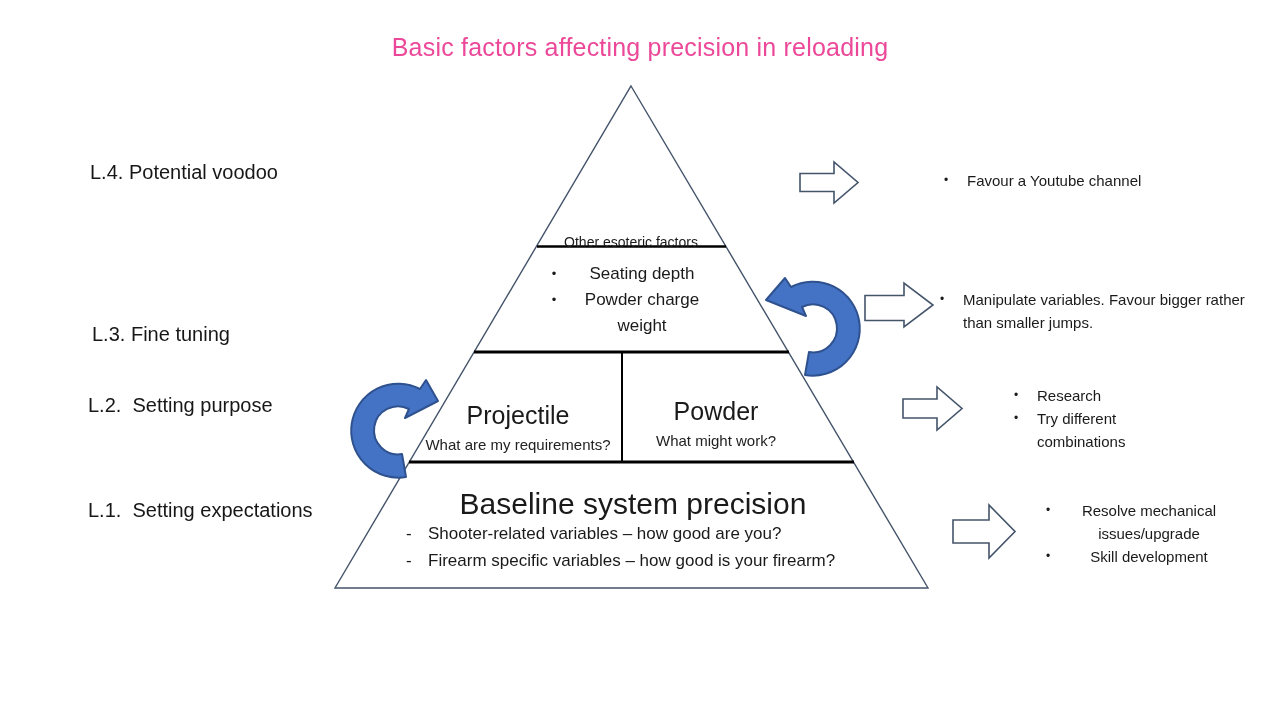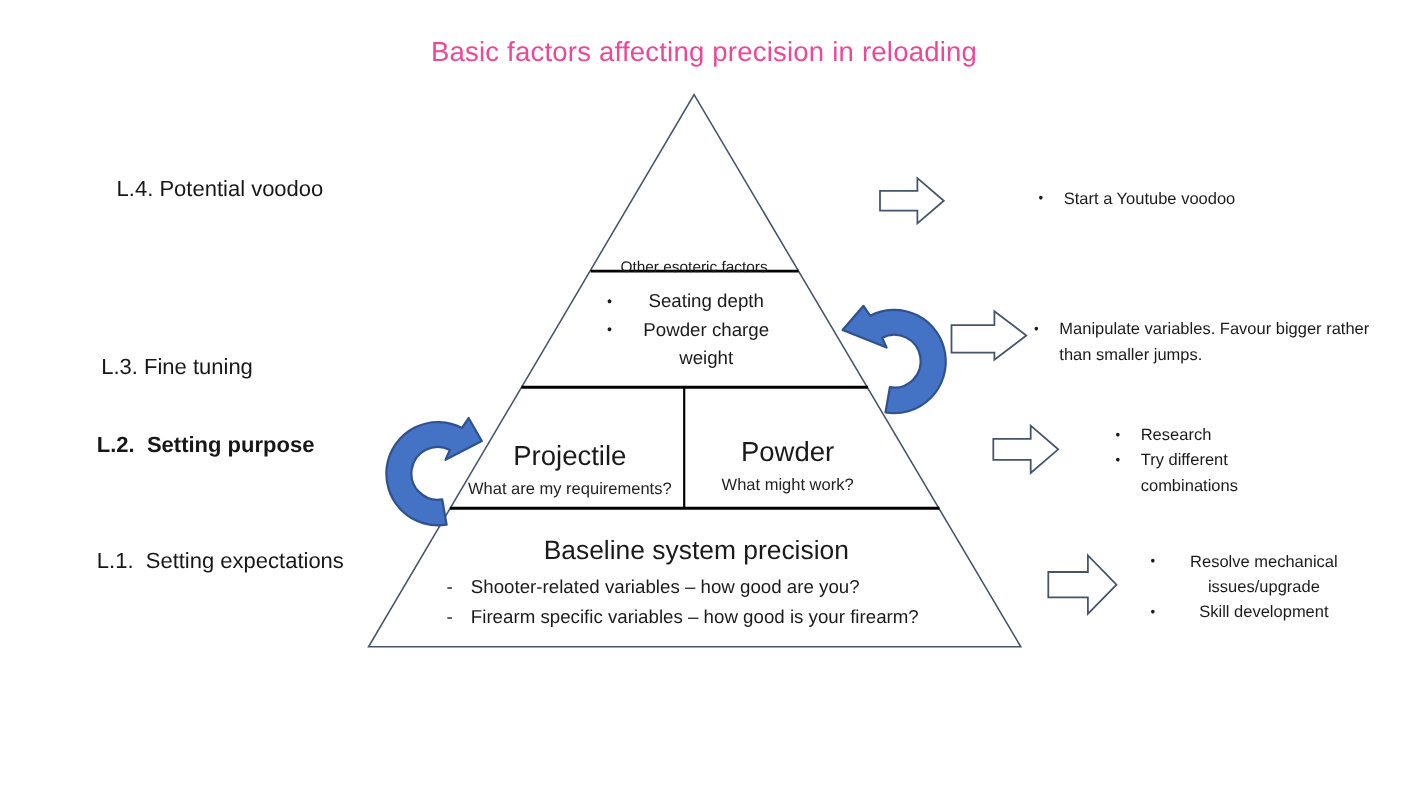--- a/index.html
+++ b/index.html
@@ -18,21 +18,21 @@
   .tier4-text{left:531px;top:206px;width:200px;text-align:center;font-size:14px;margin-top:28px;}
   .tier3-list{left:536px;top:261px;width:190px;}
   .tier3-list .li{display:flex;align-items:flex-start;line-height:26px;font-size:17px;}
   .tier3-list .b{width:36px;text-align:center;font-size:13px;line-height:26px;}
   .tier3-list .t{width:140px;text-align:center;}
   .tier2-cell{width:220px;text-align:center;}
   .tier2-cell .cell-title{font-size:25px;}
   .tier2-cell .cell-sub{font-size:15px;margin-top:6px;color:#222;}
   #tier2-left{left:408px;top:401px;}
   #tier2-right{left:606px;top:397px;}
-  #tier1-title{left:433px;top:487px;width:400px;text-align:center;font-size:24px;}
+  #tier1-title{left:433px;top:487px;width:400px;text-align:center;font-size:30px;}
   #tier1-list{left:398px;top:521px;width:520px;}
   #tier1-list .li{display:flex;line-height:26.5px;font-size:17px;}
   #tier1-list .dash{width:30px;padding-left:8px;box-sizing:border-box;}
   .note{font-size:15px;}
   .note .li{display:flex;align-items:flex-start;line-height:23px;}
   .note .b{width:29px;text-align:left;padding-left:6px;font-size:12px;line-height:23px;box-sizing:border-box;}
   .note .t{display:block;}
   #note-l4{left:938px;top:169px;}
   #note-l3{left:934px;top:288px;}
   #note-l3 .t{width:285px;}
@@ -55,23 +55,23 @@
   <polygon points="865,295.5 904,295.5 904,283 933,305 904,327 904,320.5 865,320.5" fill="#ffffff" stroke="#44546A" stroke-width="1.6"></polygon>
   <polygon points="903,399 937,399 937,387 962,408.5 937,430 937,418 903,418" fill="#ffffff" stroke="#44546A" stroke-width="1.6"></polygon>
   <polygon points="953,520 989,520 989,505 1015,531.5 989,558 989,543 953,543" fill="#ffffff" stroke="#44546A" stroke-width="1.6"></polygon>
 
   <path d="M 805 375 A 47 47 0 1 0 791 287 L 785 278 L 766 300 L 806 316 L 802 307 A 24 24 0 1 1 809 352 Z" fill="#4472C4" stroke="#2F528F" stroke-width="2" stroke-linejoin="round"></path>
   <path d="M 406 477 A 47 47 0 1 1 420 389 L 426 380 L 438 401 L 405 418 L 409 409 A 24 24 0 1 0 402 454 Z" fill="#4472C4" stroke="#2F528F" stroke-width="2" stroke-linejoin="round"></path>
 </svg>
 
 <div id="title" class="abs txt">Basic factors affecting precision in reloading</div>
 
-<div class="abs txt left-label" style="left:106px;top:161px;">L.4. Potential voodoo</div>
+<div class="abs txt left-label" style="left:90px;top:161px;">L.4. Potential voodoo</div>
 <div class="abs txt left-label" style="left:92px;top:279px;margin-top:44px;">L.3. Fine tuning</div>
-<div class="abs txt left-label" style="left:88px;top:394px;font-weight:bold;">L.2.  Setting purpose</div>
+<div class="abs txt left-label" style="left:88px;top:394px;">L.2.  Setting purpose</div>
 <div class="abs txt left-label" style="left:88px;top:499px;">L.1.  Setting expectations</div>
 
 <div class="abs txt tier4-text">Other esoteric factors</div>
 
 <div class="abs txt tier3-list">
   <div class="li">
     <span class="b">•</span>
     <span class="t">Seating depth</span>
   </div>
   <div class="li">
@@ -97,21 +97,21 @@
   </div>
   <div class="li">
     <span class="dash">-</span>
     <span class="txt2">Firearm specific variables – how good is your firearm?</span>
   </div>
 </div>
 
 <div id="note-l4" class="abs txt note">
   <div class="li">
     <span class="b">•</span>
-    <span class="t">Start a Youtube voodoo</span>
+    <span class="t">Favour a Youtube channel</span>
   </div>
 </div>
 <div id="note-l3" class="abs txt note">
   <div class="li">
     <span class="b">•</span>
     <span class="t">Manipulate variables. Favour bigger rather than smaller jumps.</span>
   </div>
 </div>
 <div id="note-l2" class="abs txt note">
   <div class="li">

